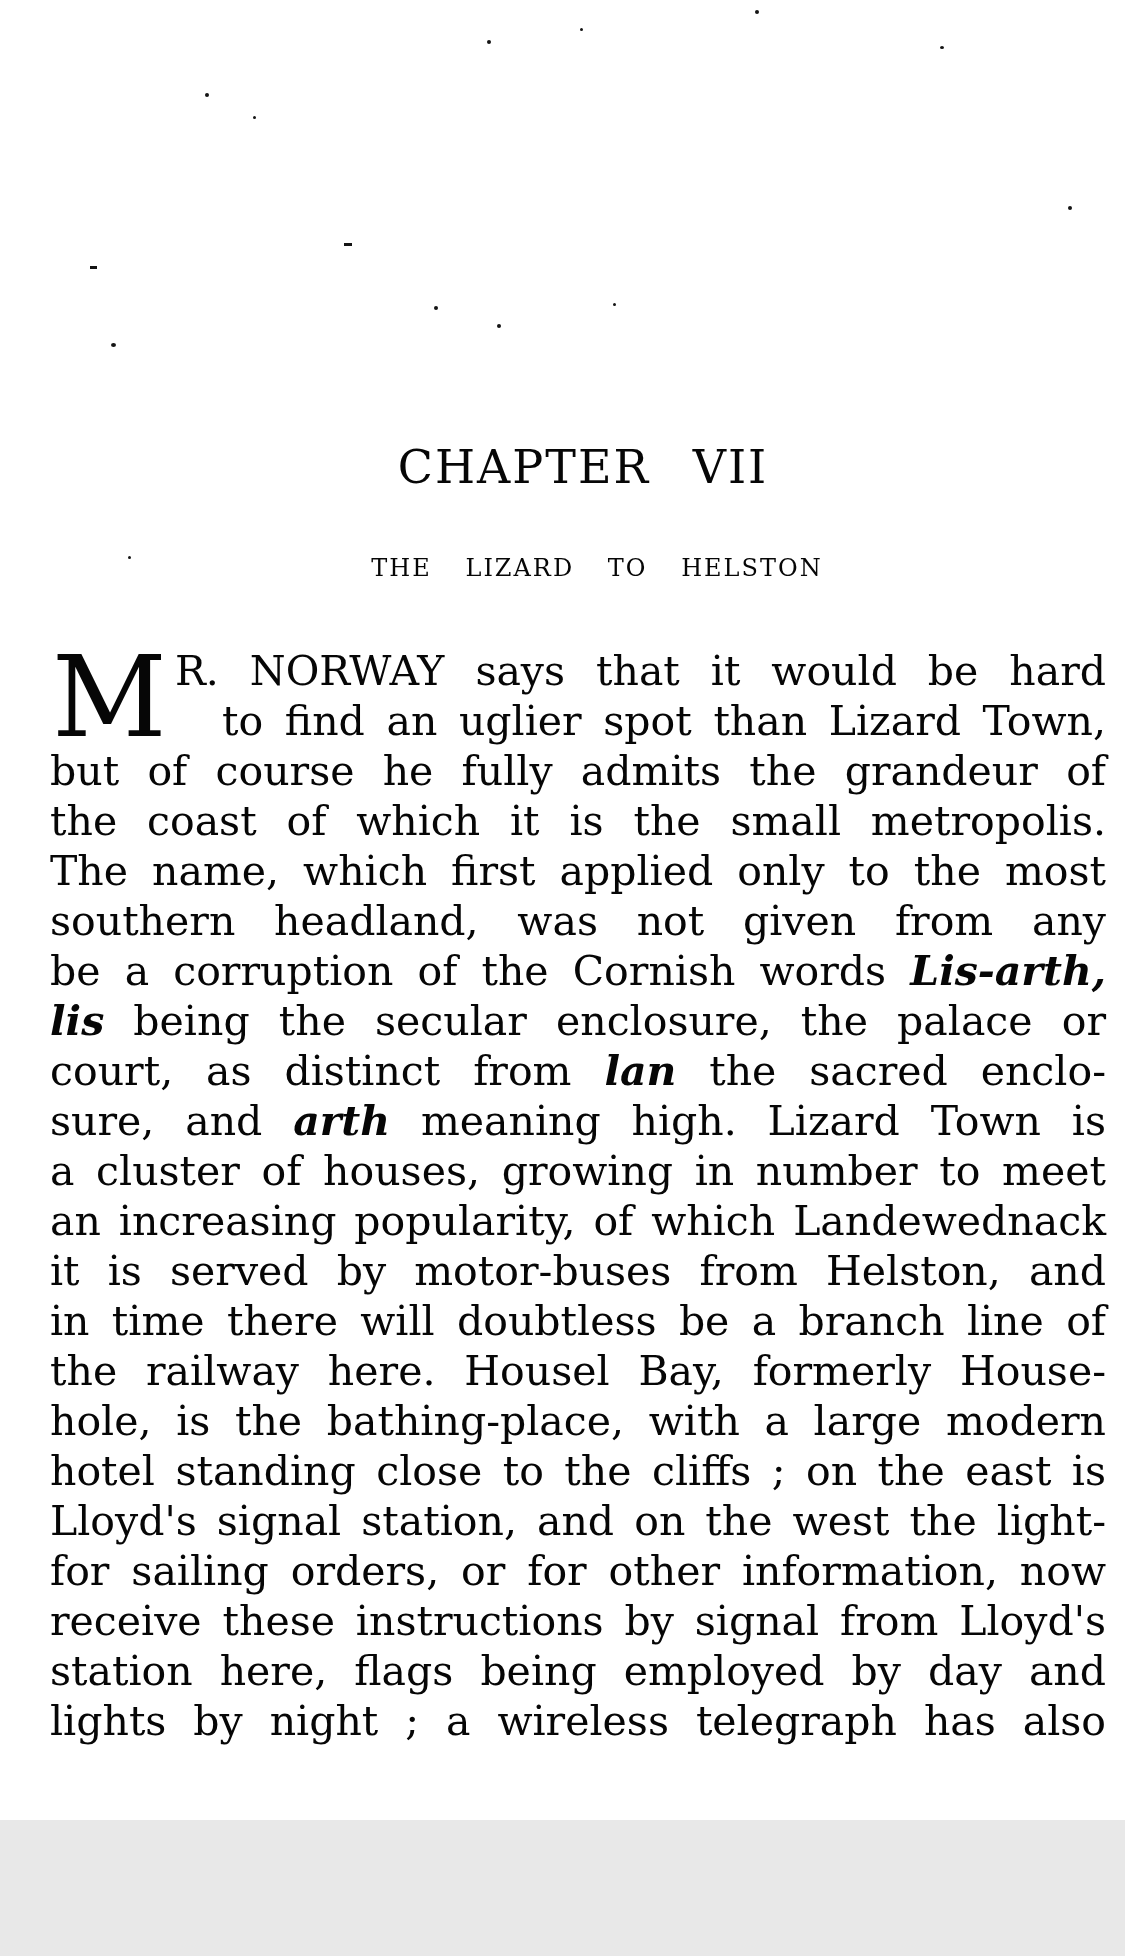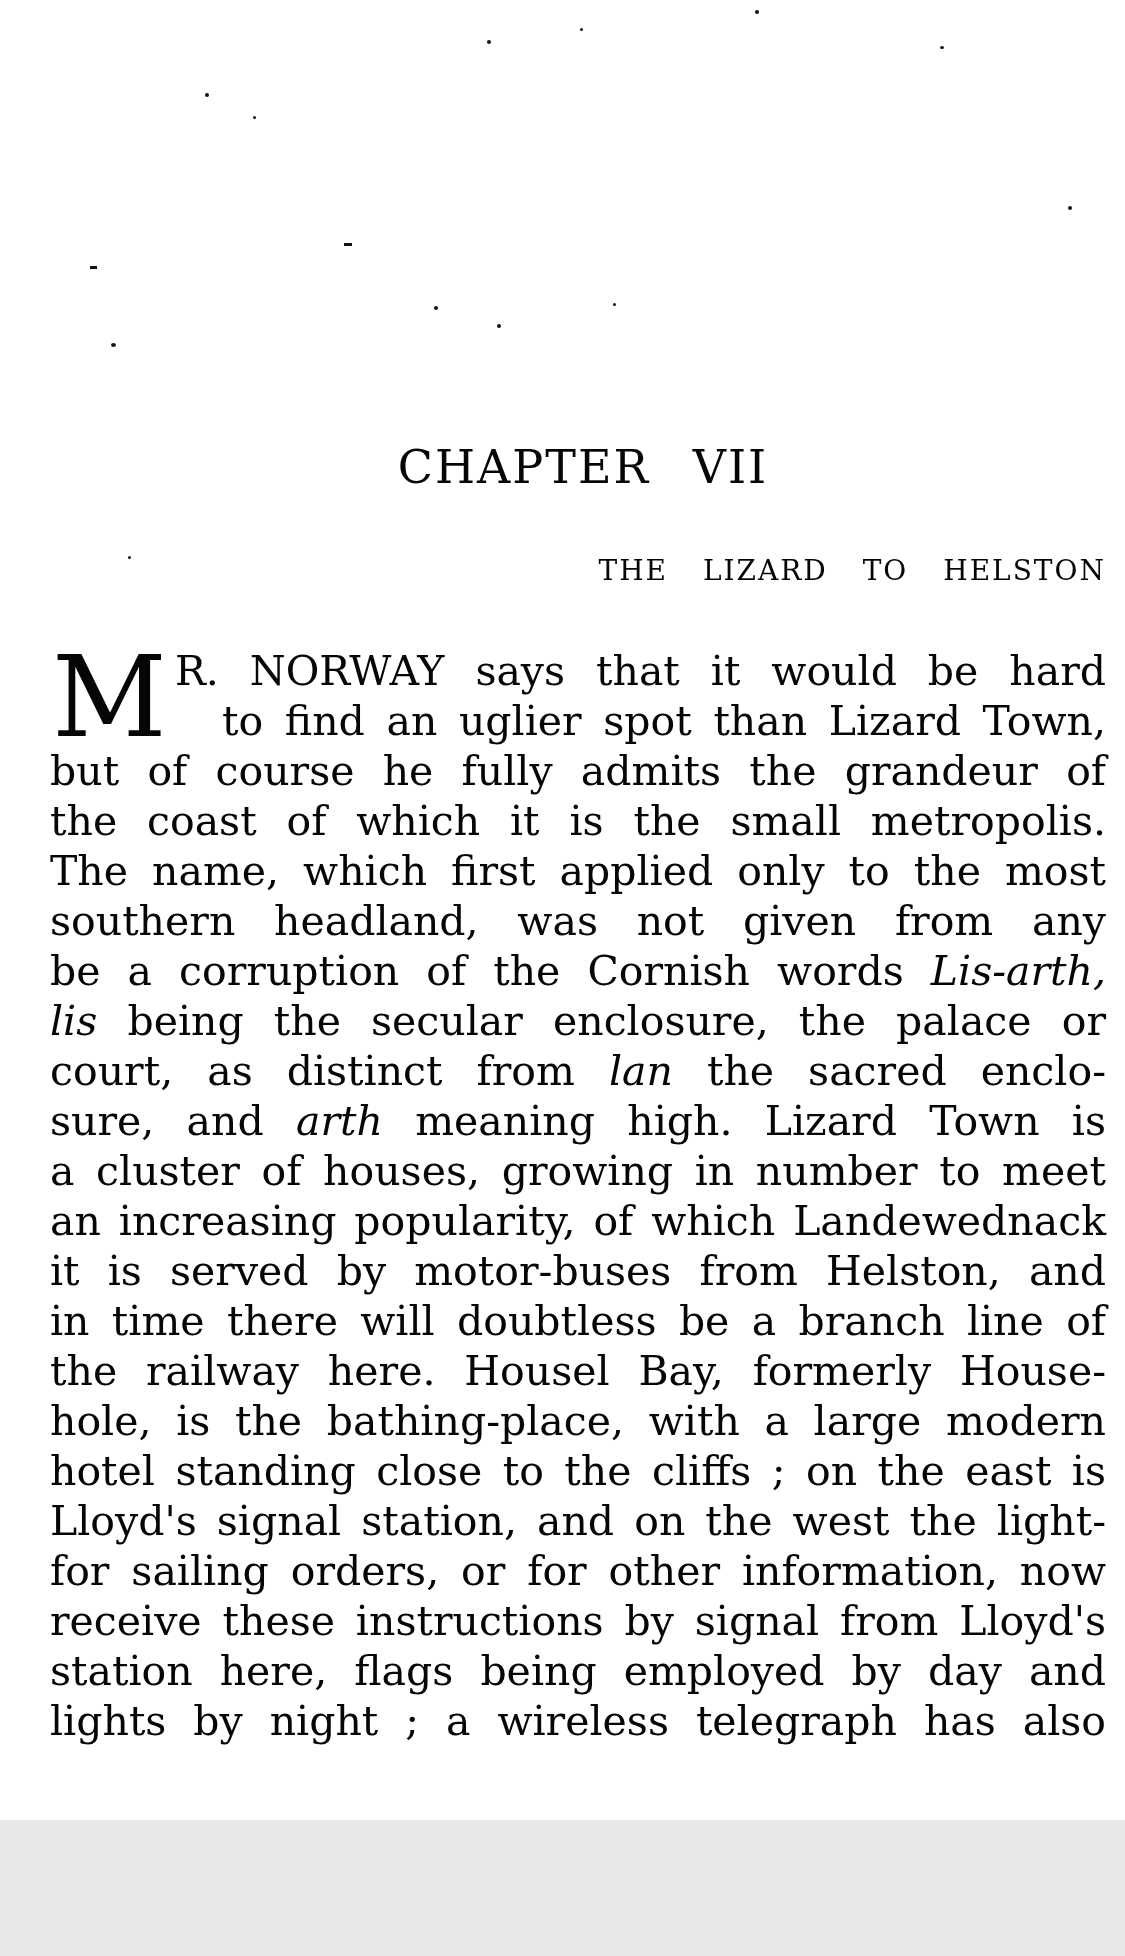--- a/index.html
+++ b/index.html
@@ -12,39 +12,39 @@
     overflow:hidden;
   }
   .chapter-title {
     position:absolute; top:440px; left:38px; width:1068px;
     text-align:center; text-indent:22px;
     font-size:46px; letter-spacing:2px; word-spacing:26px;
     white-space:nowrap;
   }
   .subtitle {
     position:absolute; top:554px; left:38px; width:1068px;
-    text-align:right; text-indent:50px;
-    font-size:28px; letter-spacing:2px; word-spacing:24px;
+    text-align:center; text-indent:50px;
+    font-size:24px; letter-spacing:2px; word-spacing:24px;
     white-space:nowrap;
   }
   .dropcap {
     position:absolute; top:641px; left:52px;
     font-size:112px; line-height:112px;
   }
   .text-block {
     position:absolute; top:646px; left:38px; width:1068px;
     font-size:41px; line-height:50px;
   }
   .line {
     text-align:justify; text-align-last:justify;
     height:50px; white-space:normal;margin-left:12px;
   }
   .line.indent1 { padding-left:125px; }
   .line.indent2 { padding-left:172px; }
-  .it { font-style:italic; }
+  .it { font-style:italic;font-weight:bold; }
   .folio {
     position:absolute; top:1889px; left:0; width:974px;
     text-align:center; font-size:30px; letter-spacing:-1px;
   }
   .speck { position:absolute; background:#141414; }
   .speck.round { border-radius:50%; }
 </style>
 </head>
 <body>
 

